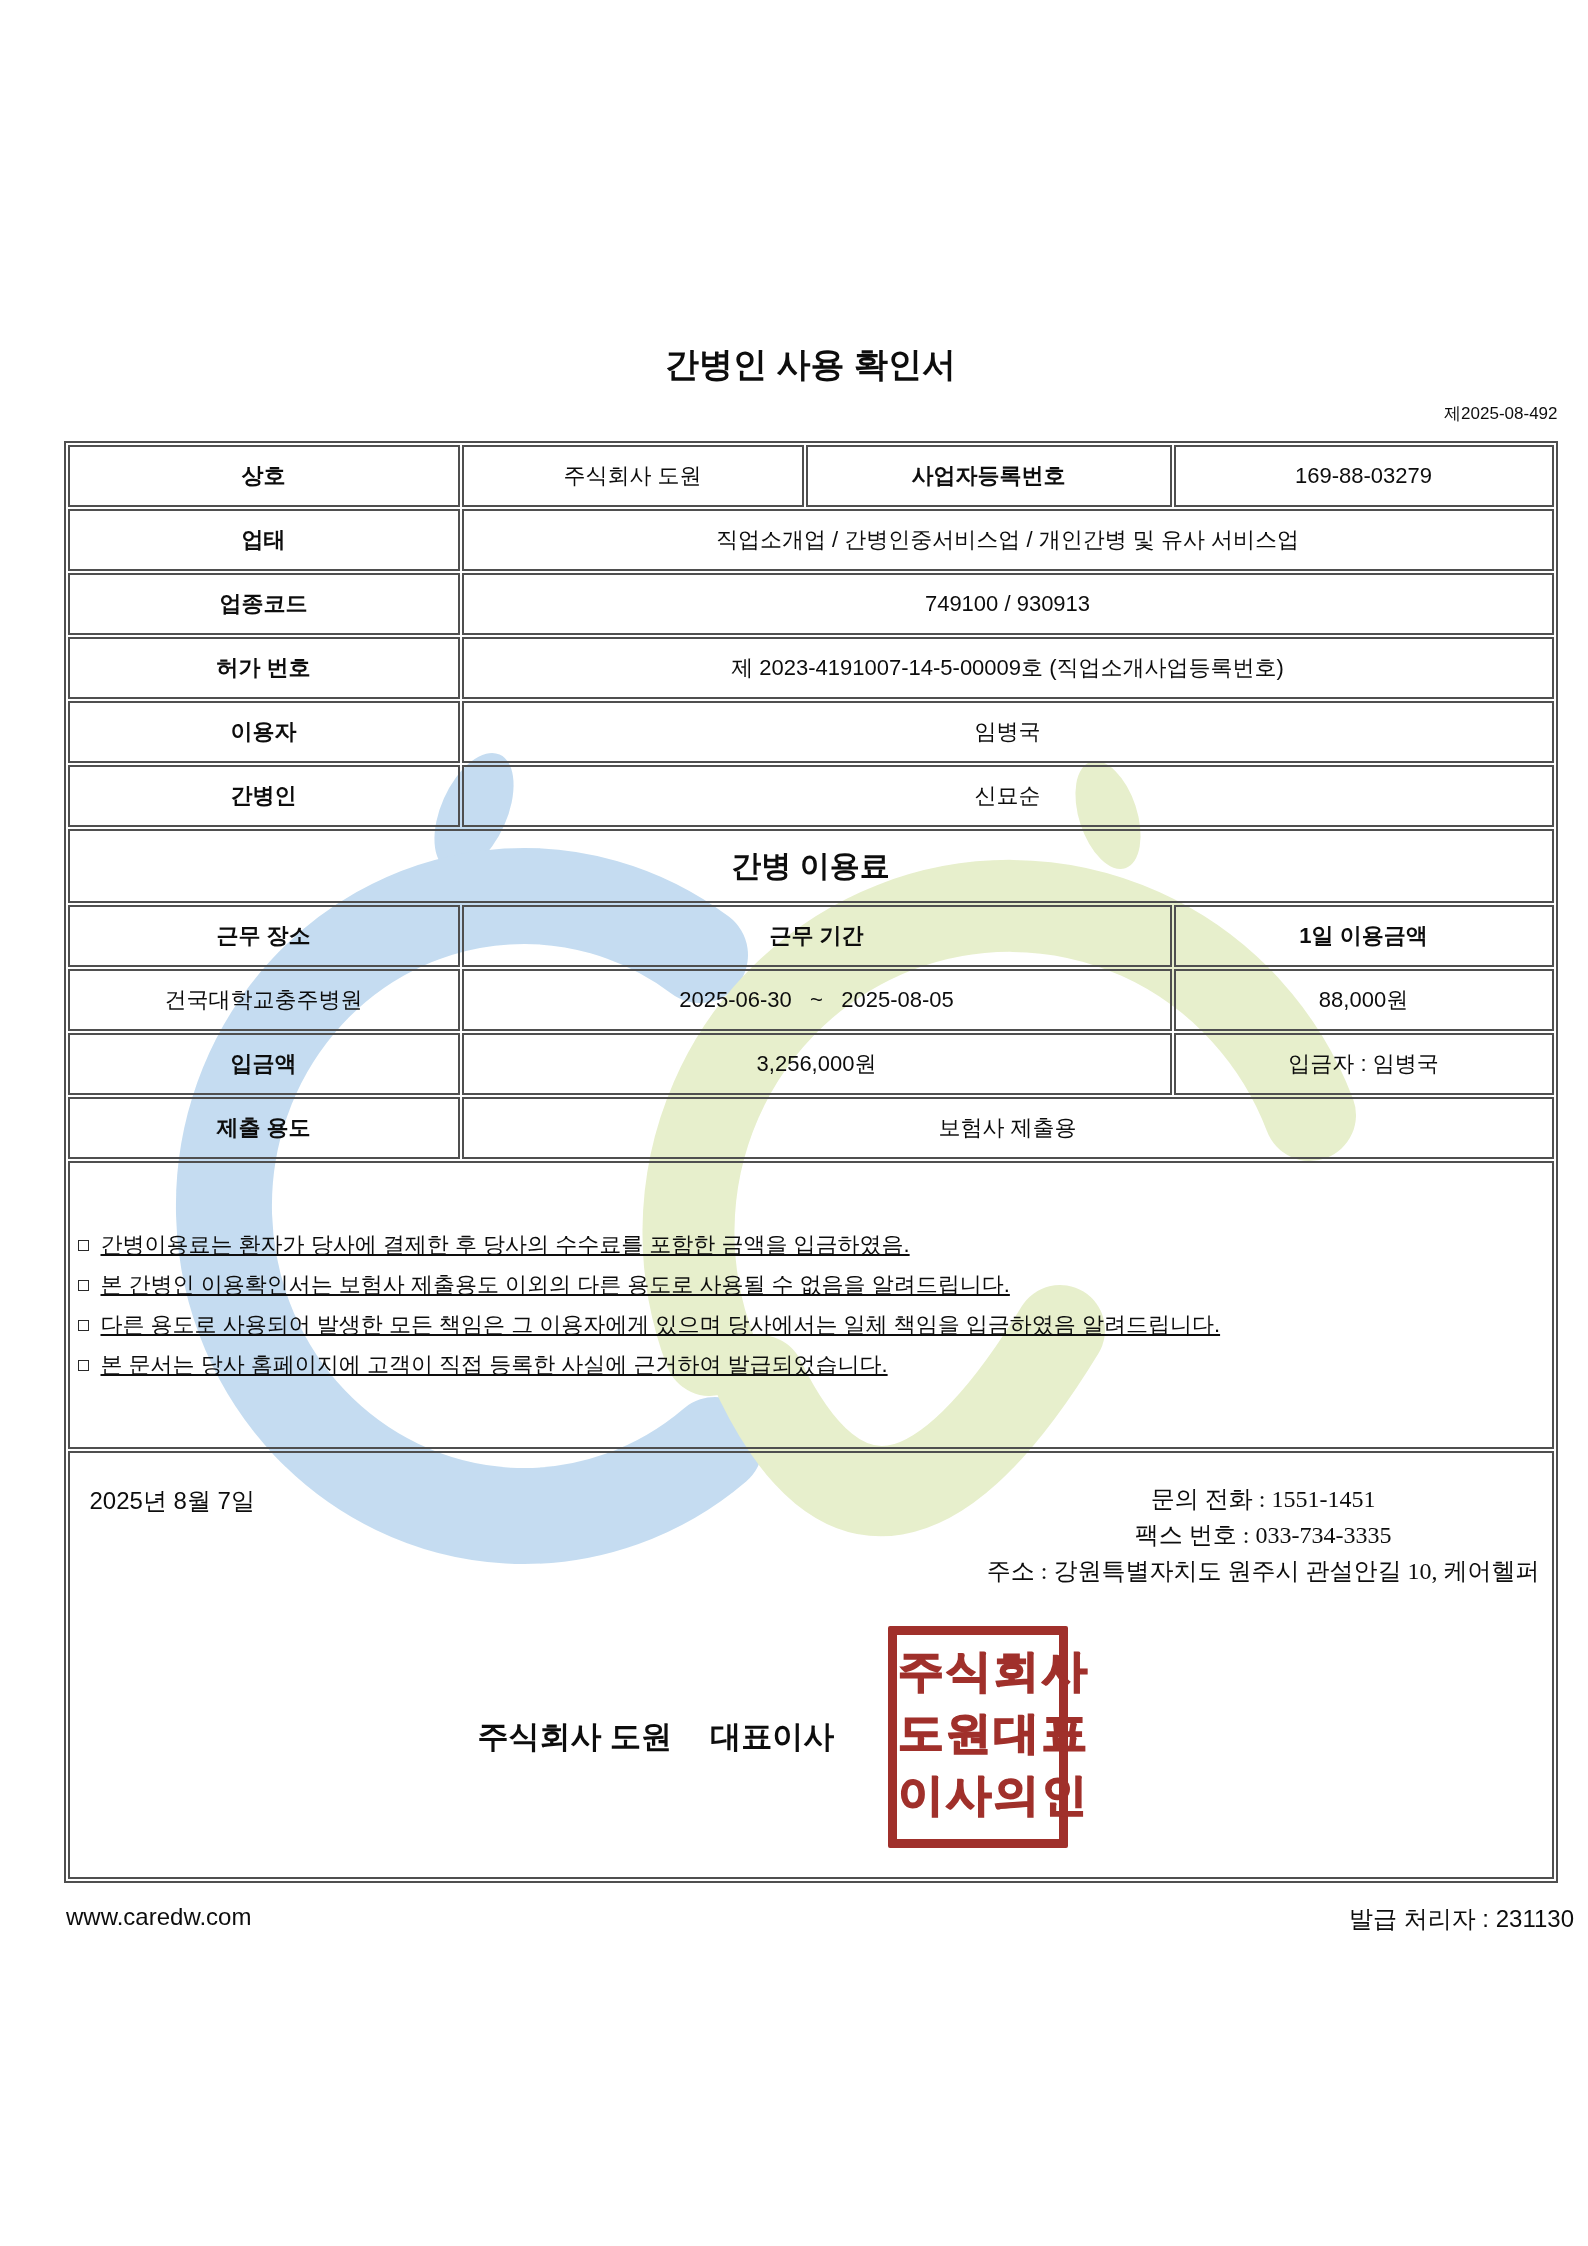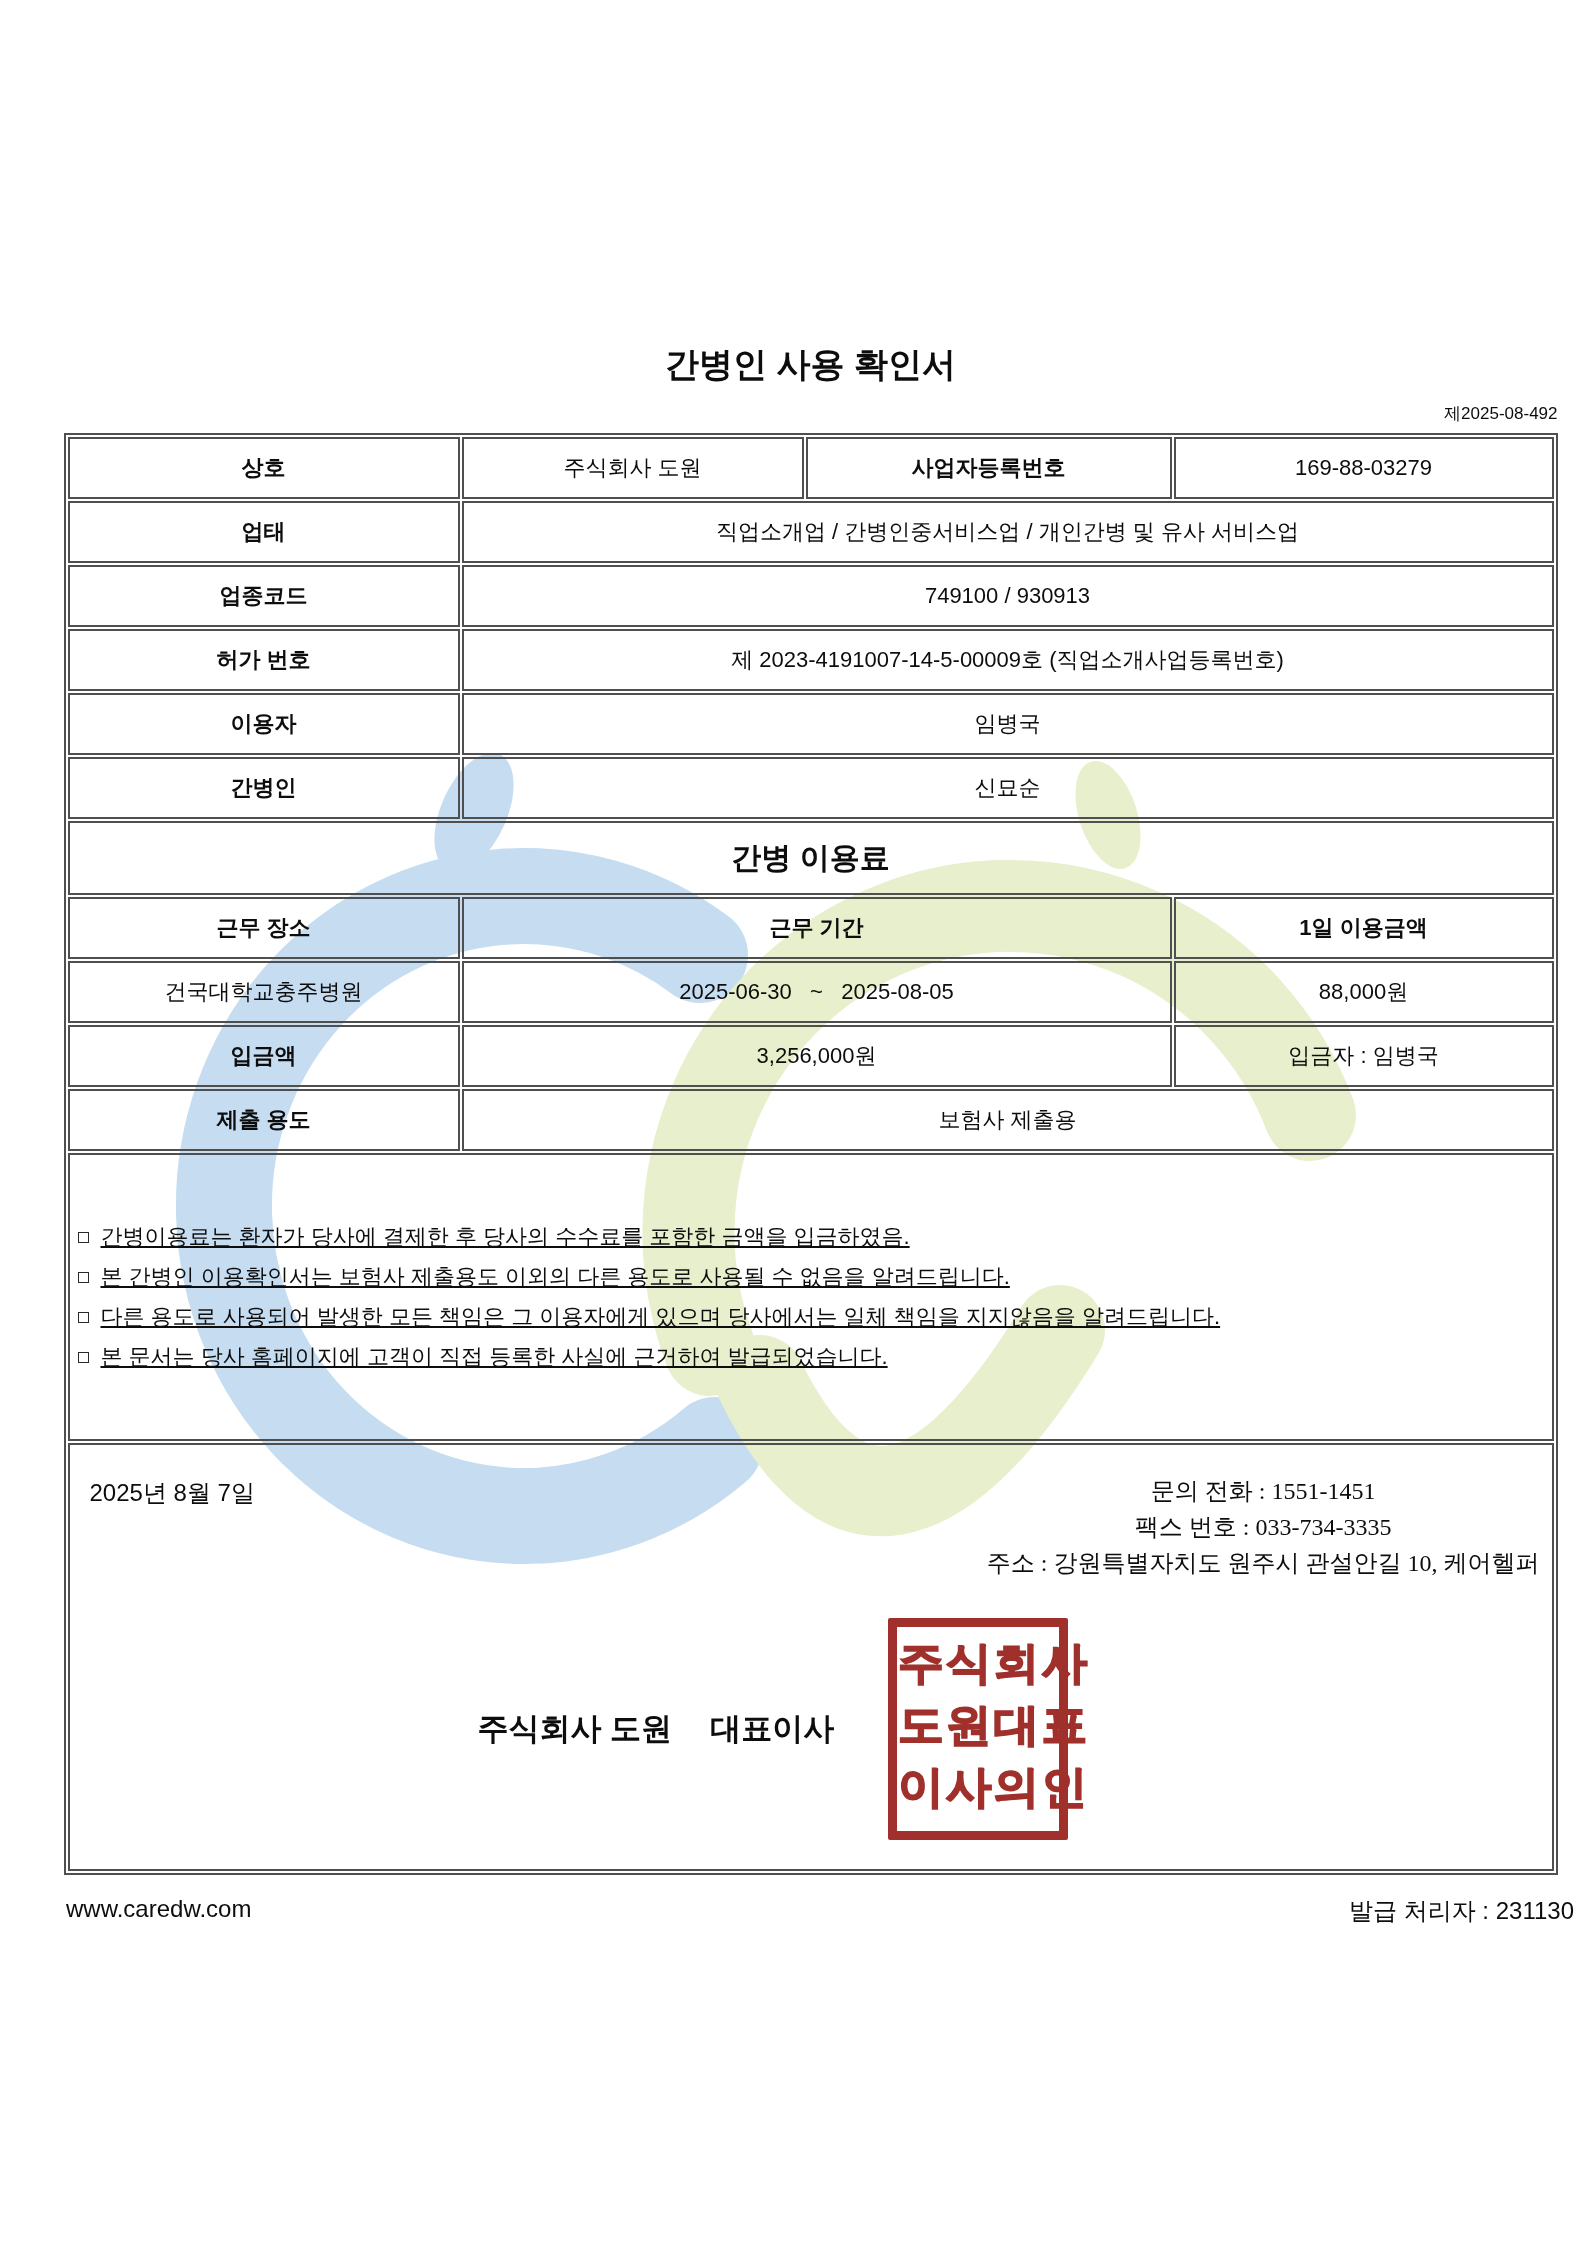--- a/index.html
+++ b/index.html
@@ -28,21 +28,21 @@
     letter-spacing:0px;
   }
   .doc-number{
     width:1494px;
     margin:14px auto 6px auto;
     text-align:right;
     font-size:17px;
   }
   table.main{
     width:1494px;
-    margin:8px auto;
+    margin:16px auto;
     border-collapse:separate;
     border-spacing:2px;
     border:2px solid #4f4f4f;
     table-layout:fixed;
   }
   table.main td{
     border:2px solid #4f4f4f;
     box-sizing:border-box;
     text-align:center;
     vertical-align:middle;
@@ -231,21 +231,21 @@
           <div class="note-line">
                 <span class="bullet"></span>
                 <span>간병이용료는 환자가 당사에 결제한 후 당사의 수수료를 포함한 금액을 입금하였음.</span>
               </div>
           <div class="note-line">
                 <span class="bullet"></span>
                 <span>본 간병인 이용확인서는 보험사 제출용도 이외의 다른 용도로 사용될 수 없음을 알려드립니다.</span>
               </div>
           <div class="note-line">
                 <span class="bullet"></span>
-                <span>다른 용도로 사용되어 발생한 모든 책임은 그 이용자에게 있으며 당사에서는 일체 책임을 지지않음을 알려드립니다.</span>
+                <span>다른 용도로 사용되어 발생한 모든 책임은 그 이용자에게 있으며 당사에서는 일체 책임을 입금하였음 알려드립니다.</span>
               </div>
           <div class="note-line">
                 <span class="bullet"></span>
                 <span>본 문서는 당사 홈페이지에 고객이 직접 등록한 사실에 근거하여 발급되었습니다.</span>
               </div>
         </td>
       </tr>
 
       <tr>
         <td colspan="4" class="issue-cell">

